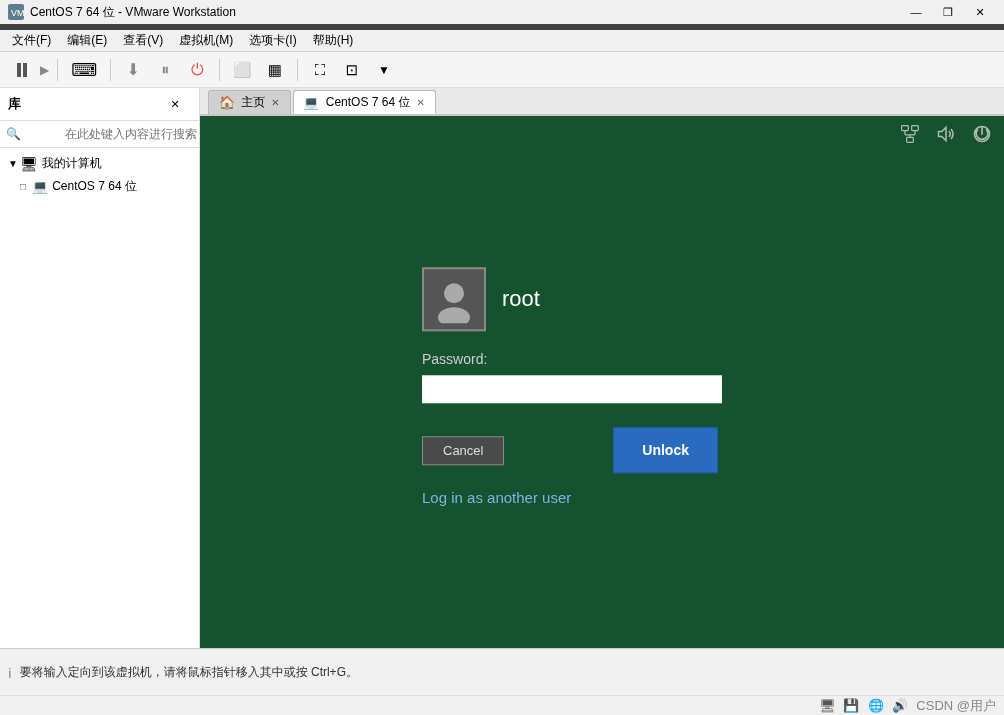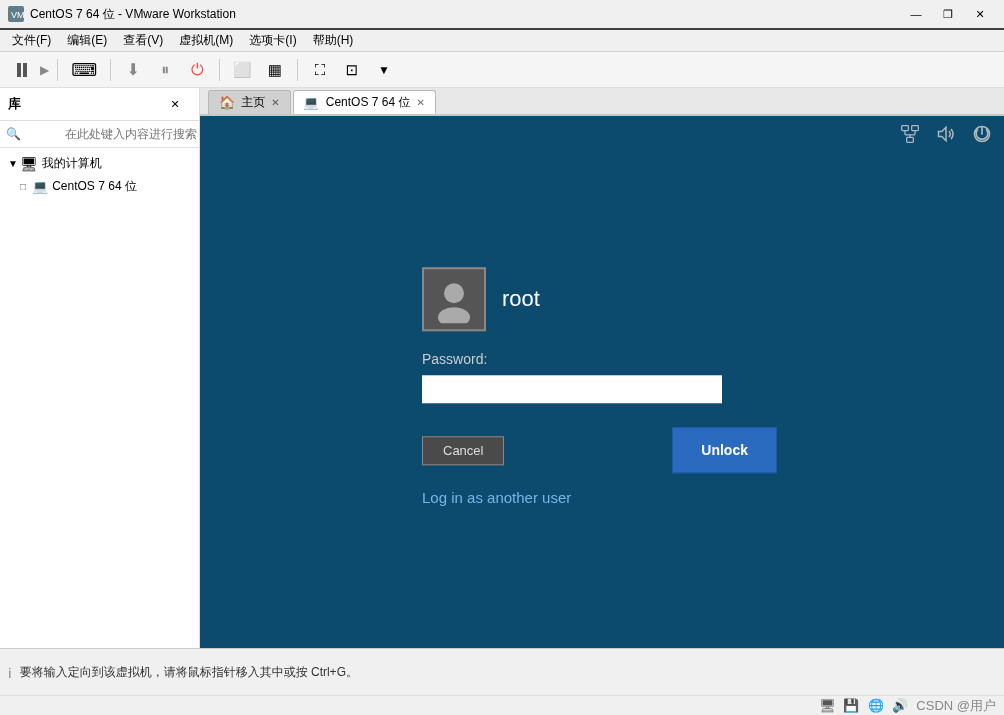--- a/index.html
+++ b/index.html
@@ -5,21 +5,21 @@
     * { box-sizing: border-box; margin: 0; padding: 0; }
     body { font-family: 'Microsoft YaHei', SimSun, Arial, sans-serif; font-size: 12px; background: #f0f0f0; overflow: hidden; width: 1004px; height: 715px; }
 
     
     .title-bar {
       background: #f0f0f0;
       height: 30px;
       display: flex;
       align-items: center;
       padding: 0 8px;
-      border-bottom: 2px solid #404040;
+      border-bottom: 6px solid #404040;
       user-select: none;
     }
     .title-bar-icon { width: 16px; height: 16px; margin-right: 6px; }
     .title-bar-text { flex: 1; font-size: 12px; color: #000; }
     .title-bar-controls { display: flex; gap: 0; }
     .title-btn {
       width: 32px; height: 20px;
       border: none; background: transparent;
       font-size: 11px; cursor: pointer;
       display: flex; align-items: center; justify-content: center;
@@ -162,21 +162,21 @@
     
     .content-wrapper {
       display: flex;
       flex-direction: column;
       flex: 1;
     }
 
     
     .vm-screen {
       flex: 1;
-      background: #0c4a6e;
+      background: #14532d;
       display: flex;
       flex-direction: column;
       position: relative;
       overflow: hidden;
     }
     .vm-toolbar {
       position: absolute;
       top: 8px;
       right: 12px;
       display: flex;
@@ -237,21 +237,21 @@
       outline: none;
       padding: 0 6px;
       font-size: 13px;
       margin-bottom: 24px;
     }
     .btn-row {
       display: flex;
       align-items: center;
       gap: 16px;
       margin-bottom: 16px;
-      width: 355px;
+      width: 296px;
       justify-content: space-between;
     }
     .btn-cancel {
       padding: 6px 20px;
       background: #4a4a4a;
       color: #ddd;
       border: 1px solid #888;
       font-size: 13px;
       cursor: pointer;
     }

